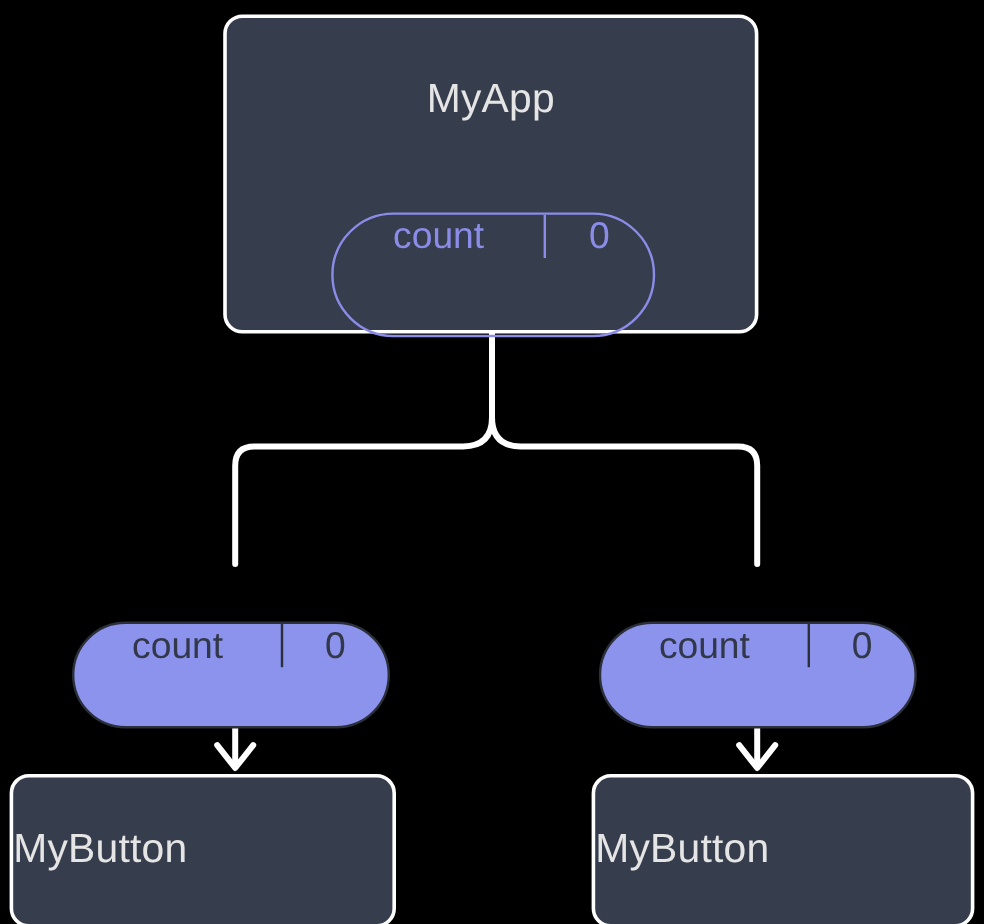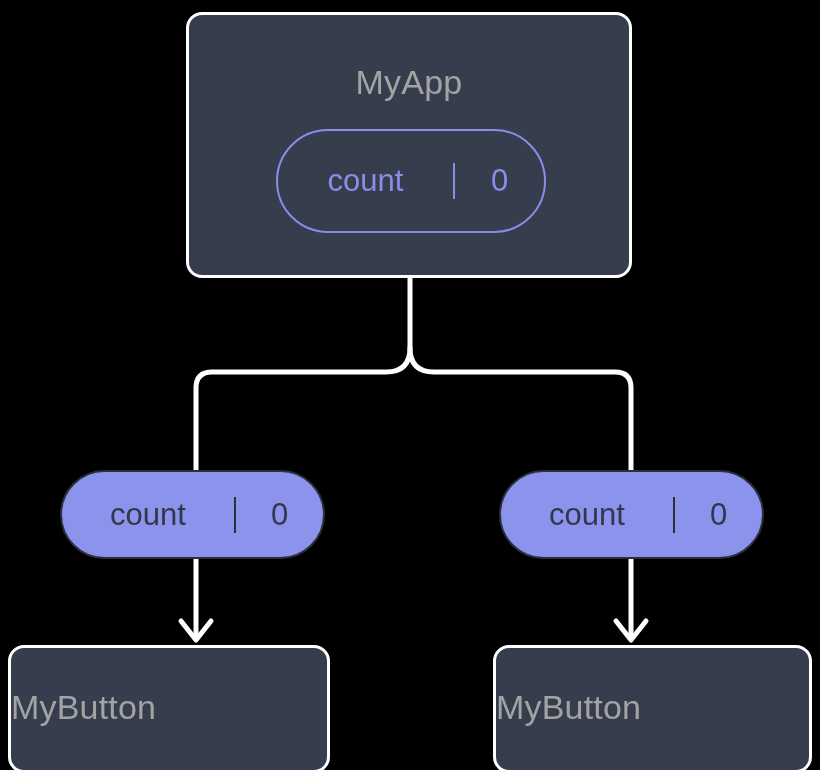--- a/index.html
+++ b/index.html
@@ -32,21 +32,21 @@
 
   
   .comp-box {
     position: absolute;
     box-sizing: border-box;
     background: #363d4d;
     border: 3px solid #ffffff;
     border-radius: 16px;
   }
   .comp-title {
-    color: #a3a3a3;
+    color: #e5e5e5;
     font-size: 34px;
     font-weight: 400;
     letter-spacing: 0.2px;
     text-align: center;
     white-space: nowrap;
   }
 
   #node-myapp {
     left: 186px;
     top: 12px;
@@ -74,23 +74,24 @@
     align-items: center;
     justify-content: flex-start;
     height: 118px;
   }
 
   
   .pill {
     position: absolute;
     box-sizing: border-box;
     display: flex;
-    align-items: center;
+    align-items: flex-start;
     border-radius: 999px;
     overflow: hidden;
+    margin-top: 48px;
   }
   .pill-key, .pill-val {
     display: flex;
     align-items: center;
     justify-content: center;
     font-size: 31px;
     font-weight: 400;
     white-space: nowrap;
   }
 

